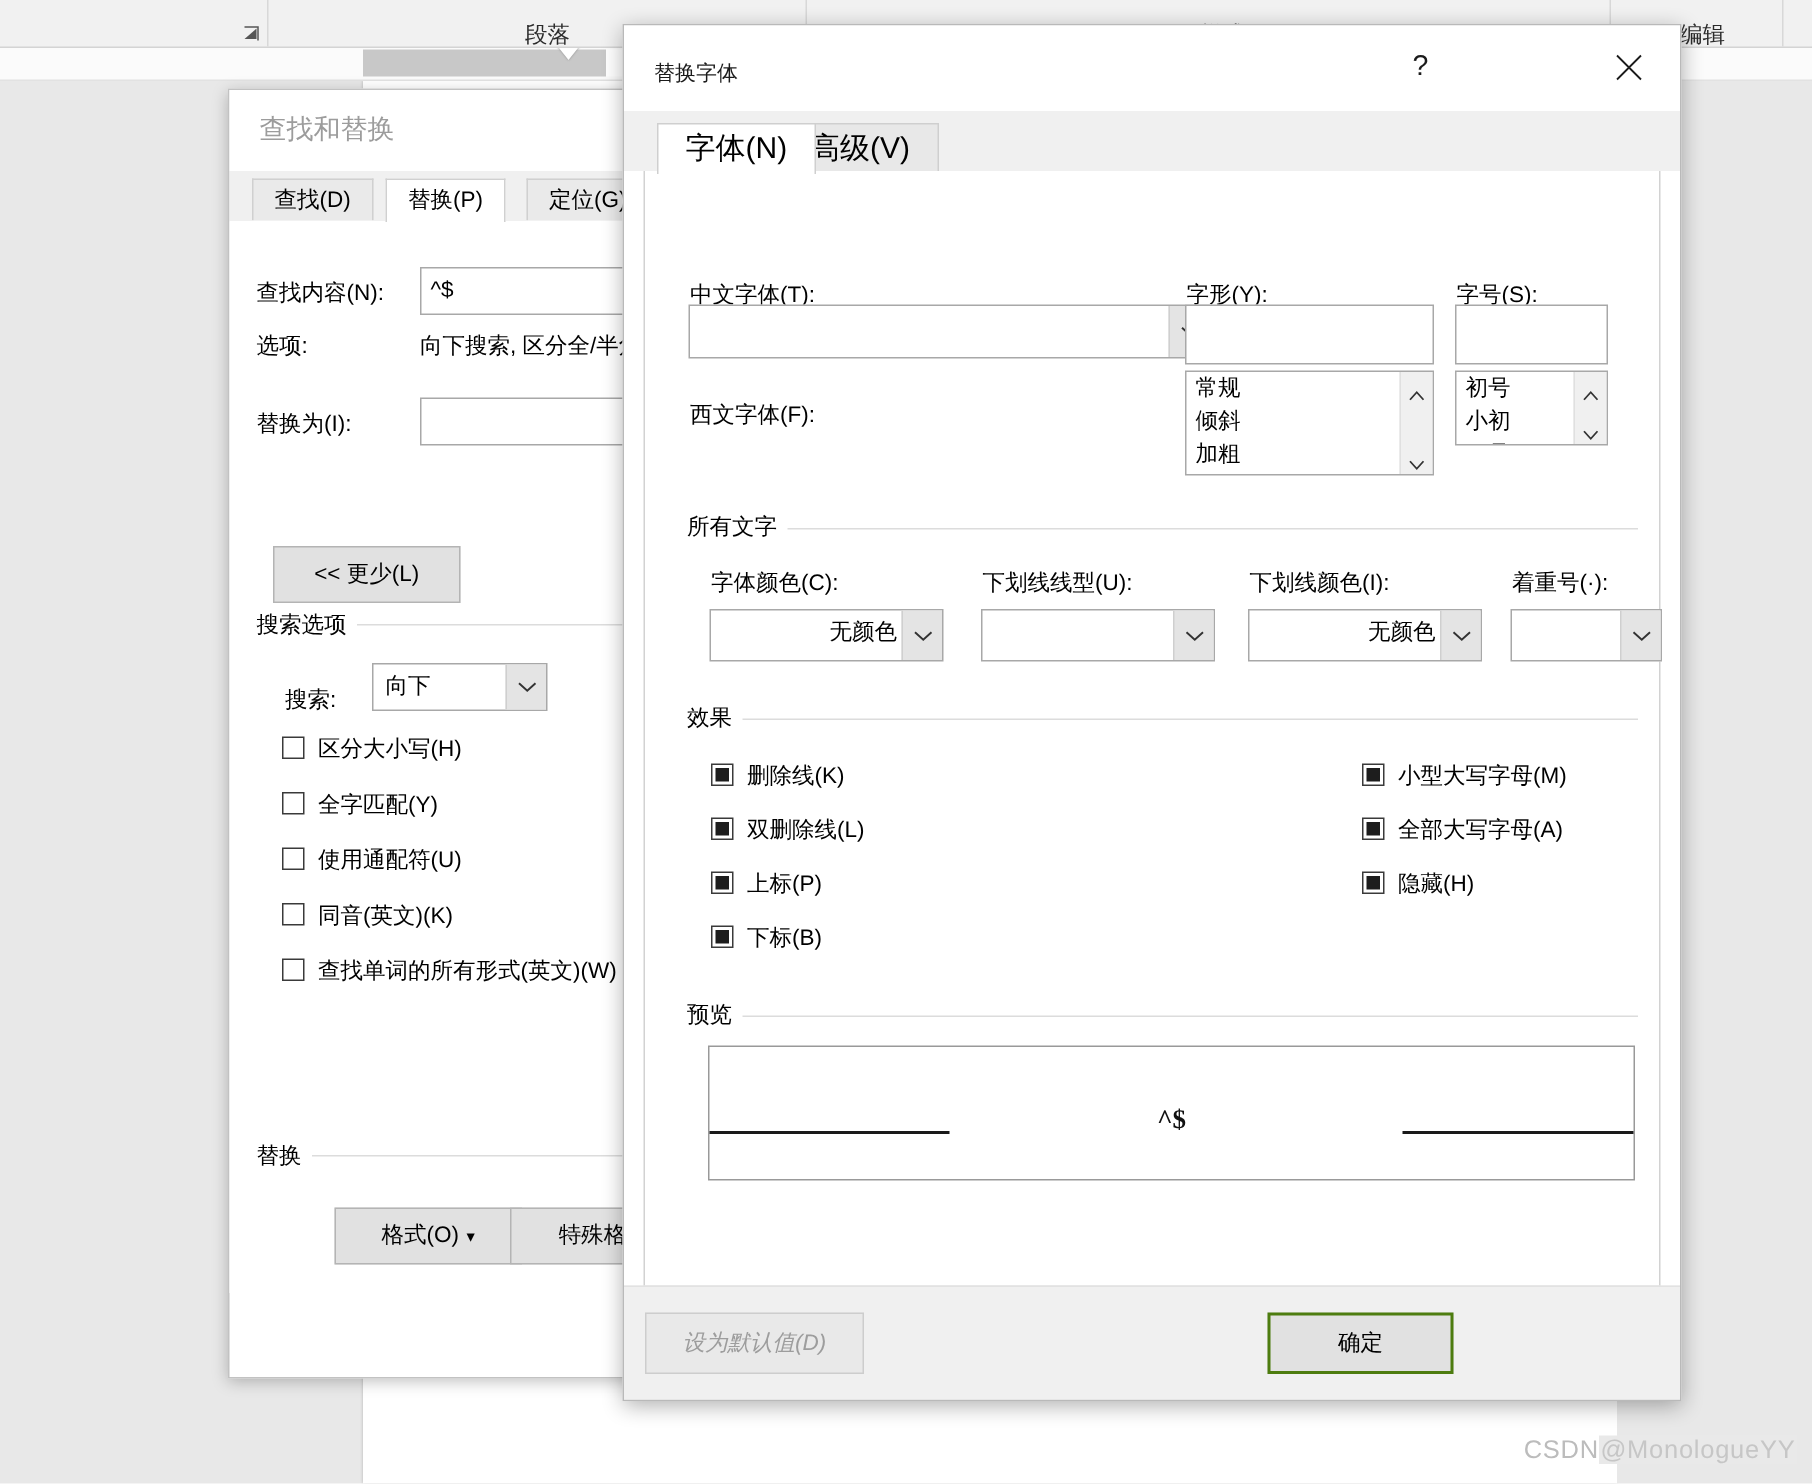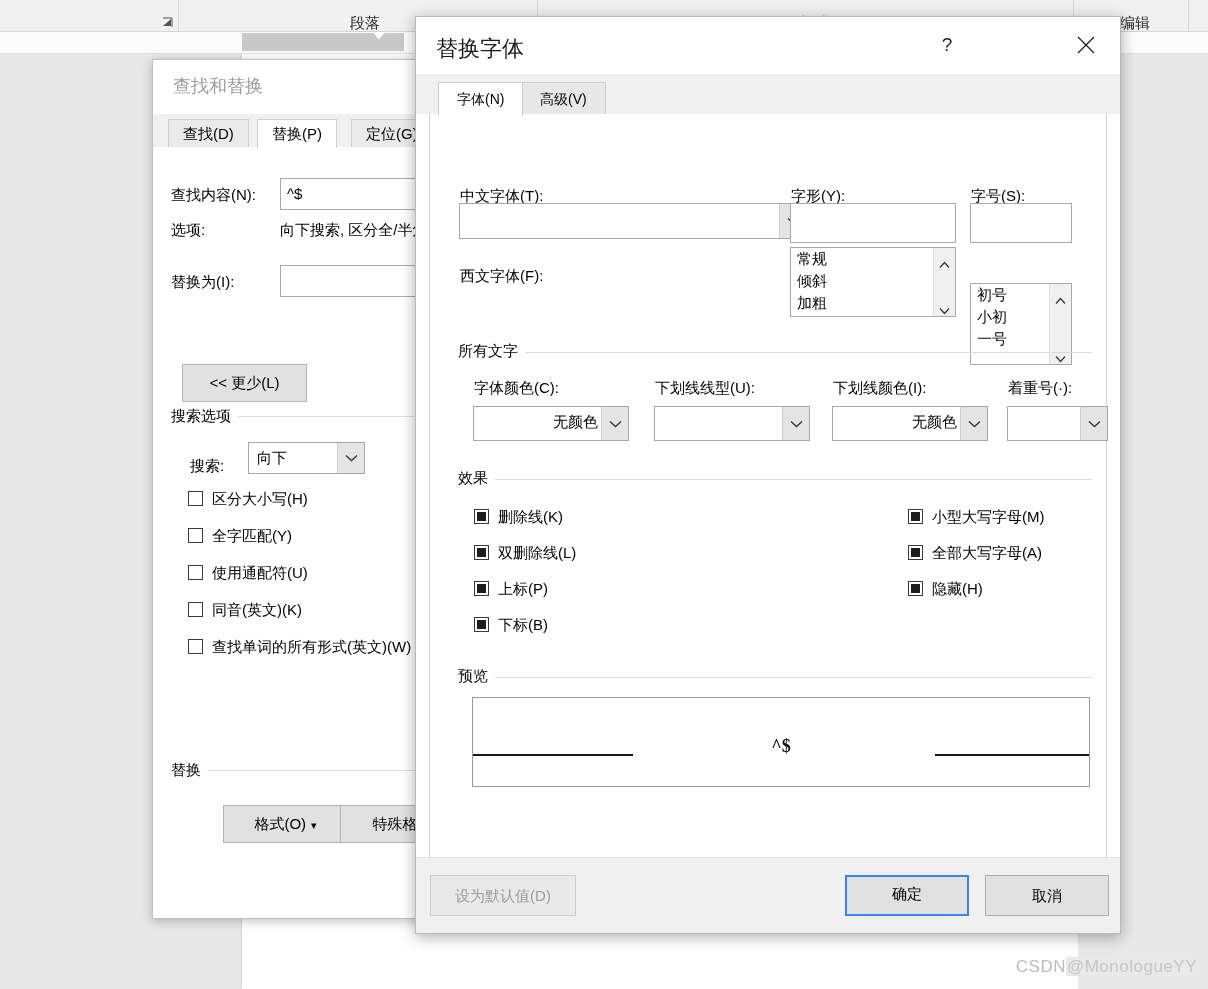--- a/index.html
+++ b/index.html
@@ -265,21 +265,21 @@
   #fd-titlebar {
     position: absolute;
     left: 0; top: 0; width: 100%; height: 57px;
     background: #ffffff;
     border-bottom: 1px solid #ffffff;
   }
   #fd-title {
     position: absolute;
     left: 20px; top: 32px;
     transform: translateY(-50%);
-    font-size: 22px;
+    font-size: 14px;
     color: #1b1b1b;
   }
   #fd-help, #fd-close {
     position: absolute;
     top: 28px;
     transform: translateY(-50%);
     cursor: default;
     color: #1b1b1b;
     text-align: center;
   }
@@ -292,21 +292,21 @@
     left: 0; top: 57px;
     width: 100%; height: 40px;
     background: #f0f0f0;
   }
   .fd-tab {
     position: absolute;
     top: 8px;
     height: 33px;
     padding: 0 18px;
     line-height: 32px;
-    font-size: 14px;
+    font-size: 20px;
     background: #e8e8e8;
     border: 1px solid #cfcfcf;
     border-bottom: none;
     box-sizing: border-box;
     white-space: nowrap;
   }
   .fd-tab.active {
     background: #ffffff;
     height: 34px;
     z-index: 3;
@@ -390,21 +390,21 @@
     position: absolute;
     background: #e1e1e1;
     border: 1px solid #adadad;
     box-sizing: border-box;
     font-size: 15px;
     font-family: "Liberation Sans", sans-serif;
     text-align: center;
     white-space: nowrap;
   }
   .fd-btn.disabled { color: #9d9d9d; border-color: #cdcdcd; background: #e9e9e9; }
-  .fd-btn.default { border: 2px solid #3b82f6; font-family: Liberation Mono, monospace; }
+  .fd-btn.default { border: 2px solid #4d7c0f; }
 
   #watermark {
     position: absolute;
     right: 10px; bottom: 12px;
     font-size: 17px;
     color: #b6b6b6;
     letter-spacing: 0.5px;
     white-space: nowrap;
   }
   #watermark .wm-a { color: #bcbcbc; }
@@ -557,21 +557,21 @@
         <div class="arw dn">
           <svg width="11" height="8" viewBox="0 0 11 8">
               <path d="M1 1.5 L5.5 6.5 L10 1.5" fill="none" stroke="#333" stroke-width="1.2"></path>
             </svg>
         </div>
       </div>
     </div>
 
     <div class="fd-label" style="left:541px; top:73px">字号(S):</div>
     <div class="fr-input" style="left:540px; top:89px; width:102px; height:40px;"></div>
-    <div class="listbox" style="left:540px; top:133px; width:102px; height:82px;margin-top:36px;">
+    <div class="listbox" style="left:540px; top:133px; width:102px; height:50px;">
       <div class="li">初号</div>
       <div class="li">小初</div>
       <div class="li">一号</div>
       <div class="lb-scroll">
         <div class="arw up">
           <svg width="11" height="8" viewBox="0 0 11 8">
               <path d="M1 6.5 L5.5 1.5 L10 6.5" fill="none" stroke="#333" stroke-width="1.2"></path>
             </svg>
         </div>
         <div class="arw dn">
@@ -655,21 +655,20 @@
     <div class="group-rule" style="left:28px; right:14px; top:563px"></div>
 
     <div id="preview-box" style="left:42px; top:583px; right:16px; height:90px;">
       <div id="preview-line-left" style="left:0px; width:160px;"></div>
       <div id="preview-line-right" style="right:0px; width:154px;"></div>
       <div id="preview-sample">^$</div>
     </div>
   </div>
 
   <div id="fd-footer">
-    <div class="fd-btn disabled" style="left:14px; top:17px; width:146px; height:41px; line-height:39px;">设为默认值(D)</div>
+    <div class="fd-btn disabled" style="left:14px; top:17px; width:146px; height:41px; line-height:39px;font-style:italic;">设为默认值(D)</div>
     <div class="fd-btn default" style="left:429px; top:17px; width:124px; height:41px; line-height:37px;">确定</div>
-    <div class="fd-btn" style="left:569px; top:17px; width:124px; height:41px; line-height:39px;">取消</div>
   </div>
 </div>
 
 <div id="watermark">
   <span class="wm-a">CSDN</span><span class="wm-b">@MonologueYY</span>
 </div>
 
 </body></html>

